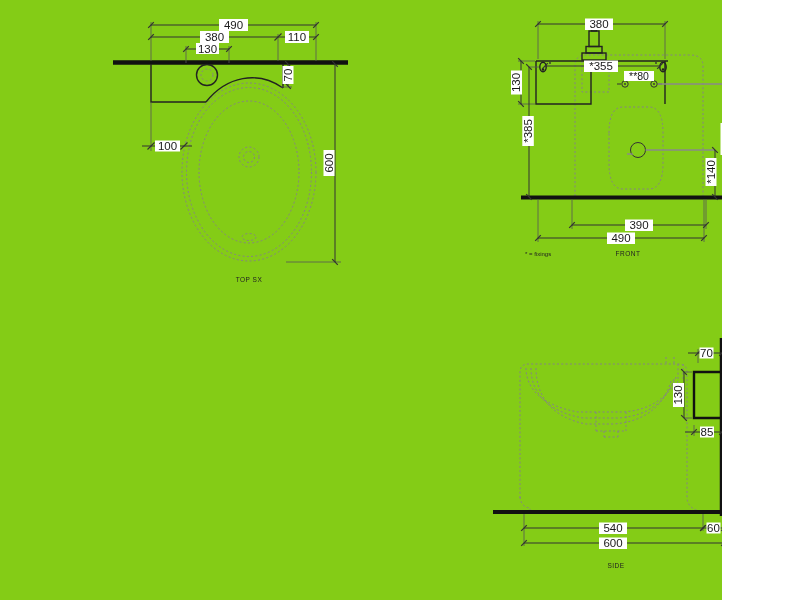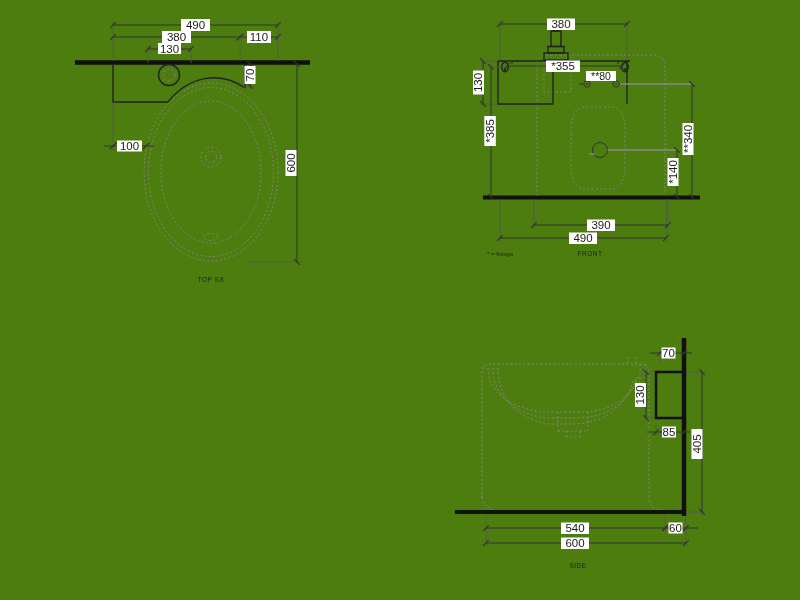--- a/index.html
+++ b/index.html
@@ -1,16 +1,16 @@
 <!DOCTYPE html>
 <html><head>
 <meta charset="utf-8">
 <style>
   html,body{margin:0;padding:0;background:#ffffff;}
-  .canvas{width:800px;height:600px;background:#4d7c0f;position:relative;overflow:hidden;}
+  .canvas{width:684px;height:600px;background:#84cc16;position:relative;overflow:hidden;padding-left:38px;}
   svg text{font-family:"Liberation Sans",sans-serif;fill:#1a1a1a;}
   .dim{font-size:11.5px;}
   .dimS{font-size:10.5px;}
   .viewlbl{font-size:6.5px;letter-spacing:0.5px;fill:#222;}
   .note{font-size:6px;fill:#222;}
   .solid{stroke:#222222;stroke-width:1.4;fill:none;}
   .heavy{stroke:#111111;fill:none;}
   .hid{stroke:#848484;stroke-width:1;fill:none;stroke-dasharray:2 2.3;}
   .ext{stroke:#555555;stroke-width:0.8;fill:none;}
   .dl{stroke:#333333;stroke-width:1;fill:none;}

